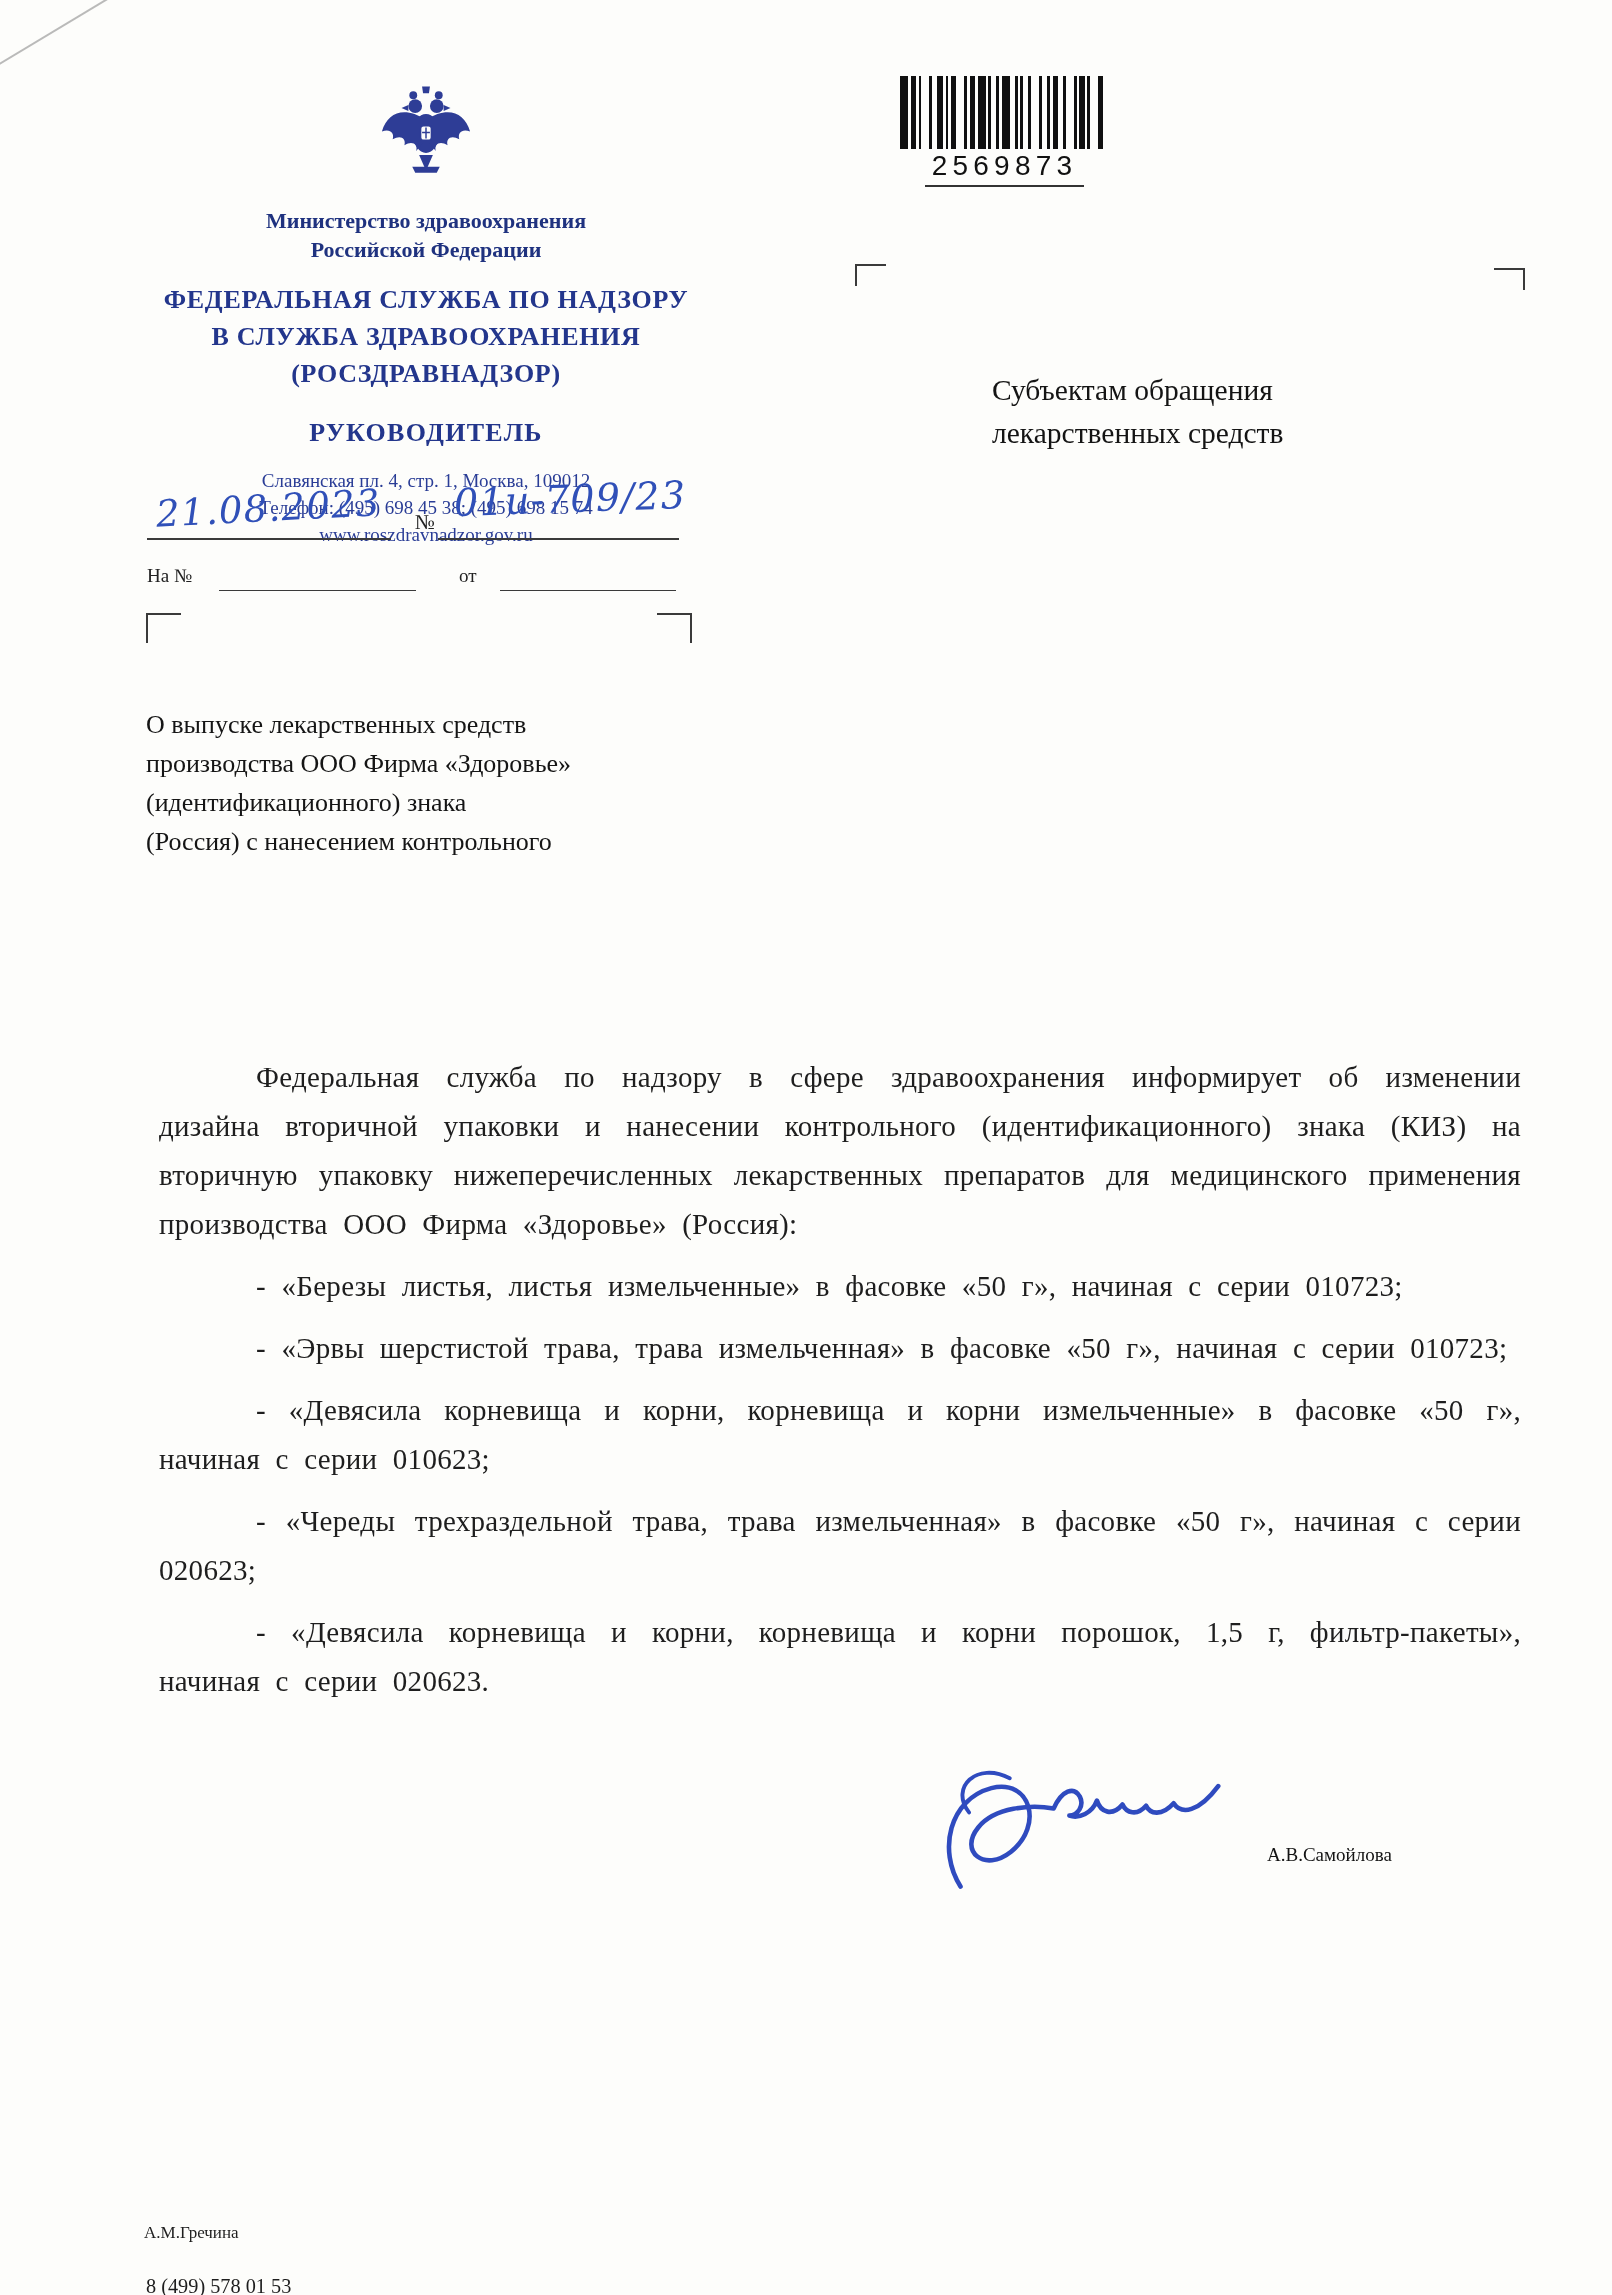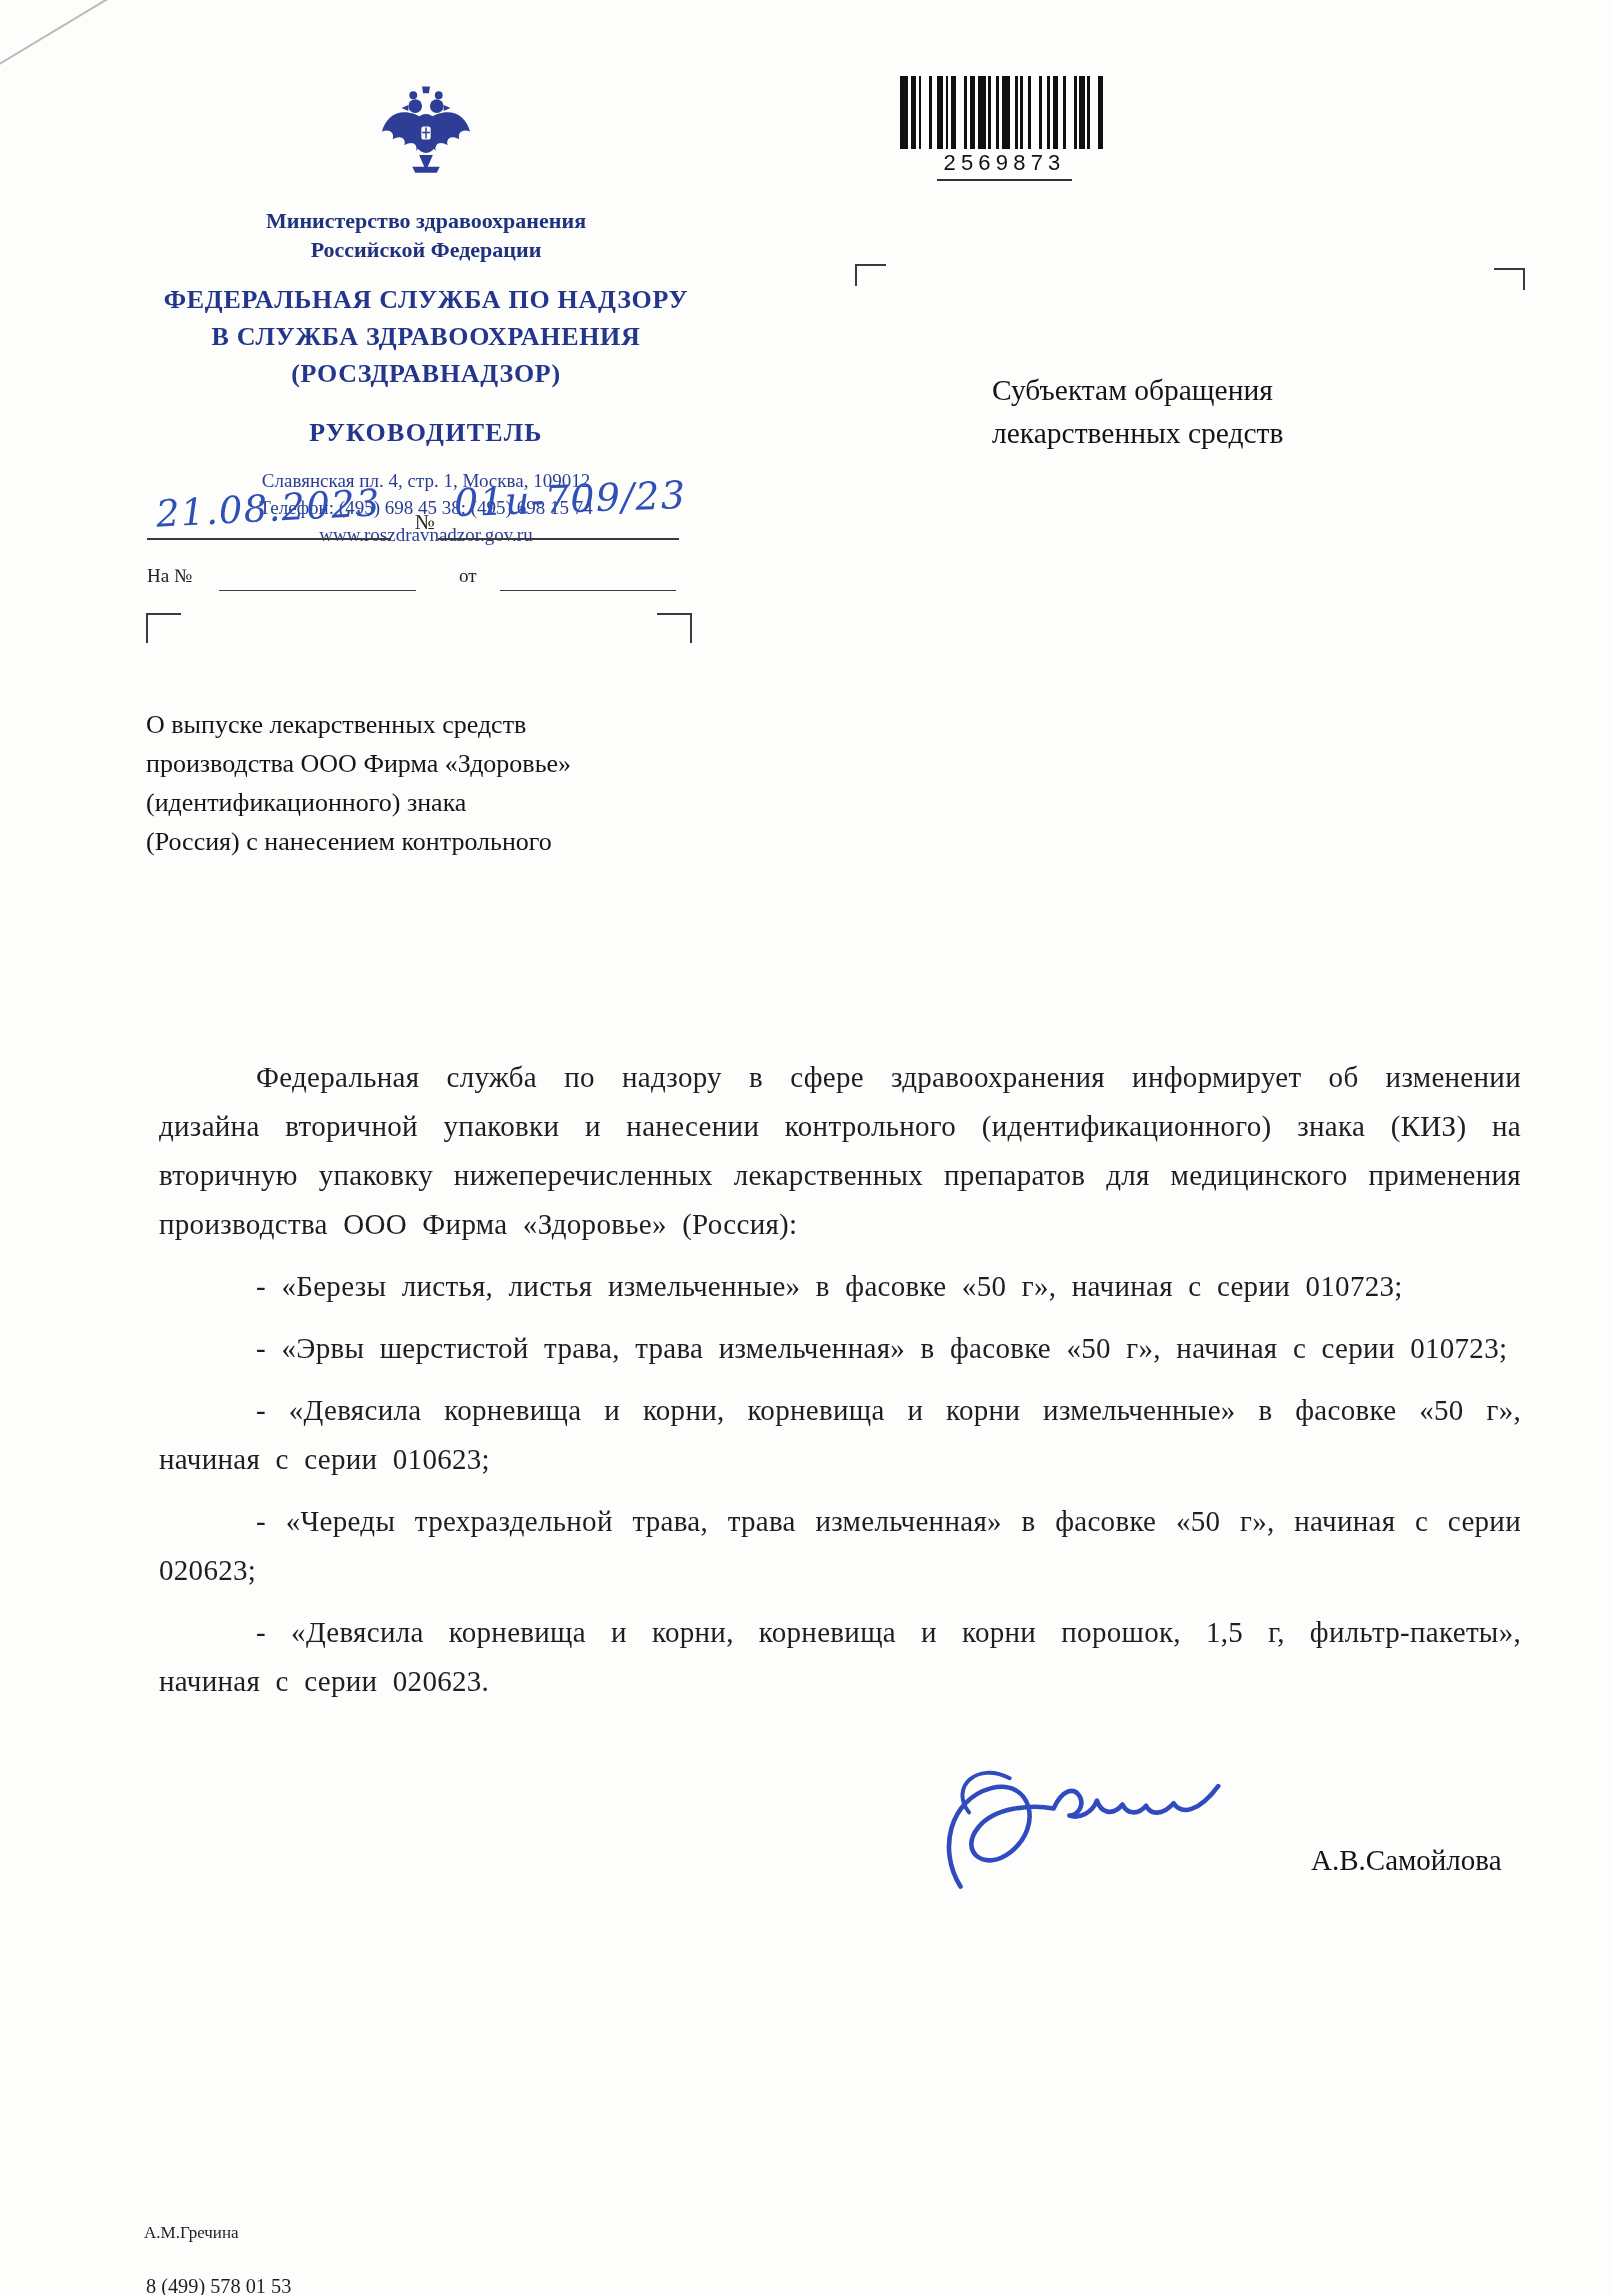--- a/index.html
+++ b/index.html
@@ -41,37 +41,37 @@
   .corner.tr{border-top:2px solid #3a3a3a;border-right:2px solid #3a3a3a;}
   .c-stamp-l{left:146px;top:613px;}
   .c-stamp-r{left:657px;top:613px;}
   .c-addr-l{left:855px;top:264px;width:29px;height:19.7px;}
   .c-addr-r{left:1494px;top:268px;width:29px;height:19.7px;}
 
   
   .barcode{position:absolute;left:900px;top:76px;width:209px;text-align:center;}
   .bars{display:flex;width:209px;height:73px;}
   .bars div{height:100%;}
-  .bc-num{display:inline-block;font-size:22px;letter-spacing:5.2px;color:#111;
+  .bc-num{display:inline-block;font-size:28px;letter-spacing:5.2px;color:#111;
     border-bottom:2px solid #333;padding:1.3px 6.6px 2.6px 6.6px;font-family:"Liberation Sans", sans-serif;}
 
   
   .addressee{position:absolute;left:992px;top:369px;width:498px;font-size:29.5px;line-height:43px;color:#141414;}
 
   
   .subject{position:absolute;left:146px;top:705px;width:564px;font-size:26px;line-height:39px;color:#151515;}
 
   
   .body-text{position:absolute;left:146px;top:1040px;width:1388px;font-size:29px;line-height:49px;
     color:#1e1e1e;text-align:justify;word-spacing:7.9px;letter-spacing:0.3px;}
   .body-text p{margin:13px;text-indent:97px;}
 
   
   .sig-stroke{position:absolute;left:931px;top:1752px;width:341px;height:164px;}
-  .sig-name{position:absolute;left:1267px;top:1844px;font-size:29px;color:#141414;margin-left:44px;}
+  .sig-name{position:absolute;left:1267px;top:1844px;font-size:19px;color:#141414;}
 
   
   .exec-name{position:absolute;left:144px;top:2223px;font-size:17px;color:#1e1e1e;}
   .exec-phone{position:absolute;left:146px;top:2275px;font-size:20.3px;color:#1e1e1e;}
 </style>
 </head>
 <body>
 
 <div class="page">
 

